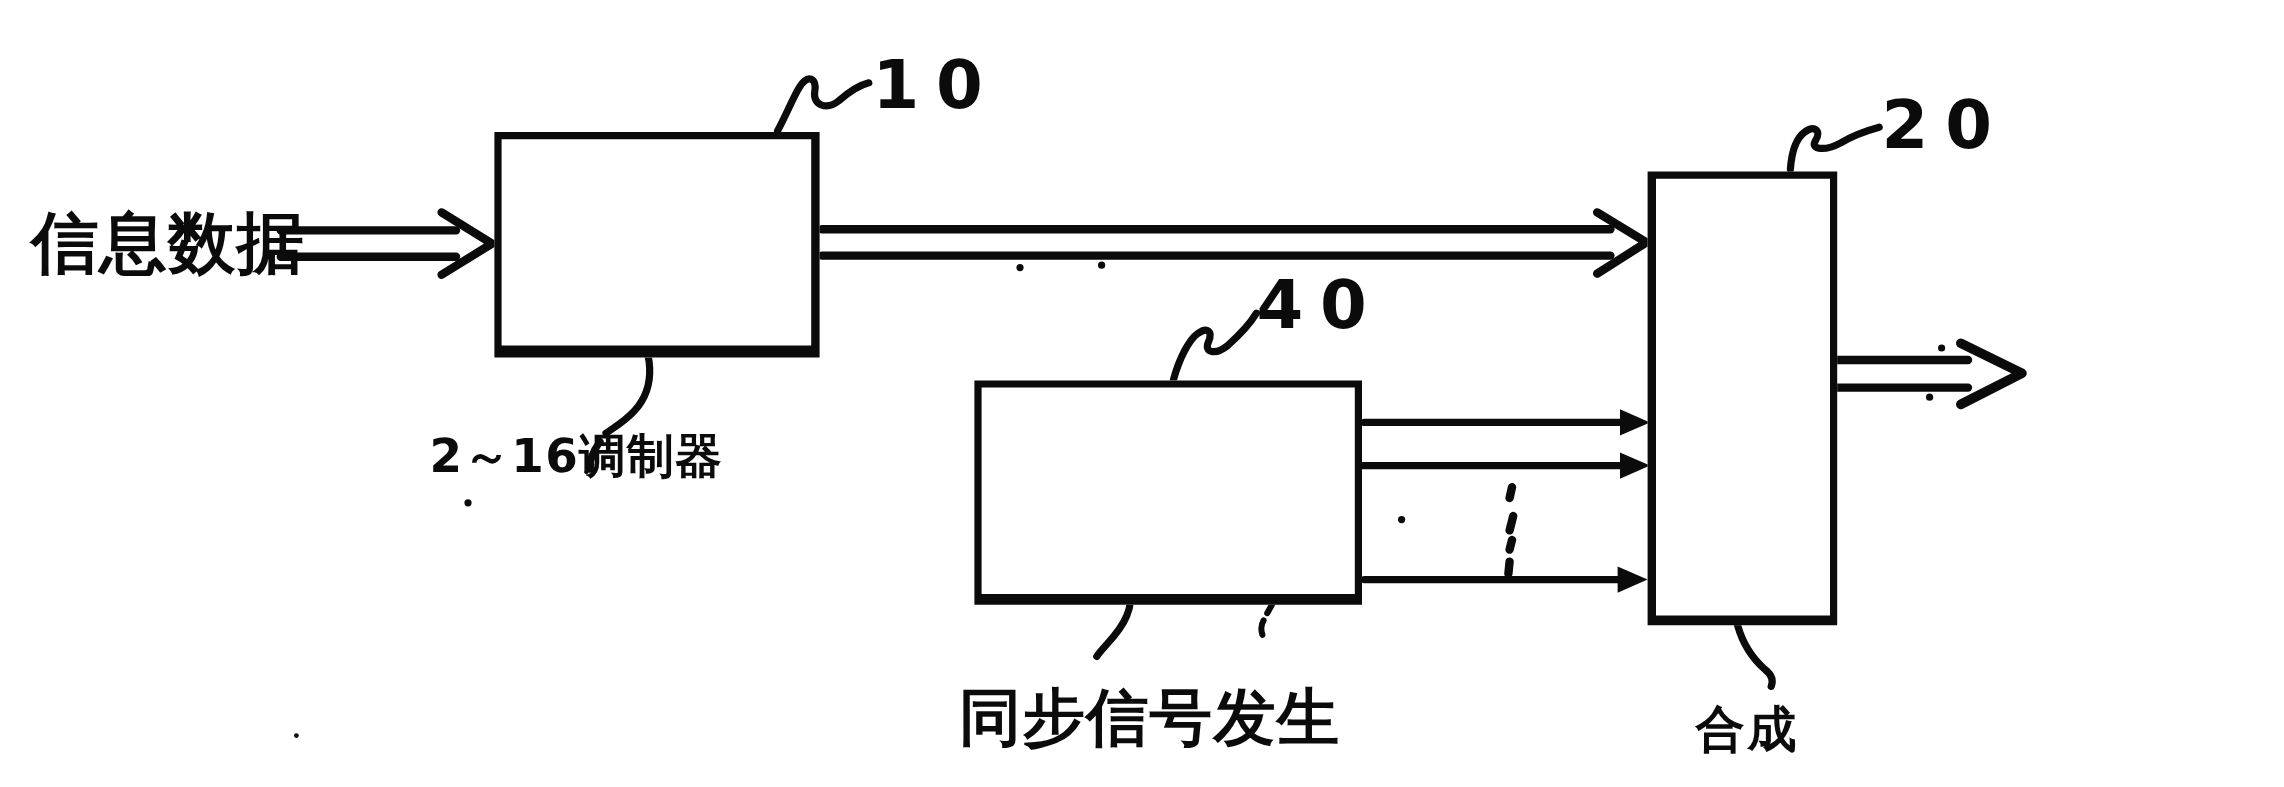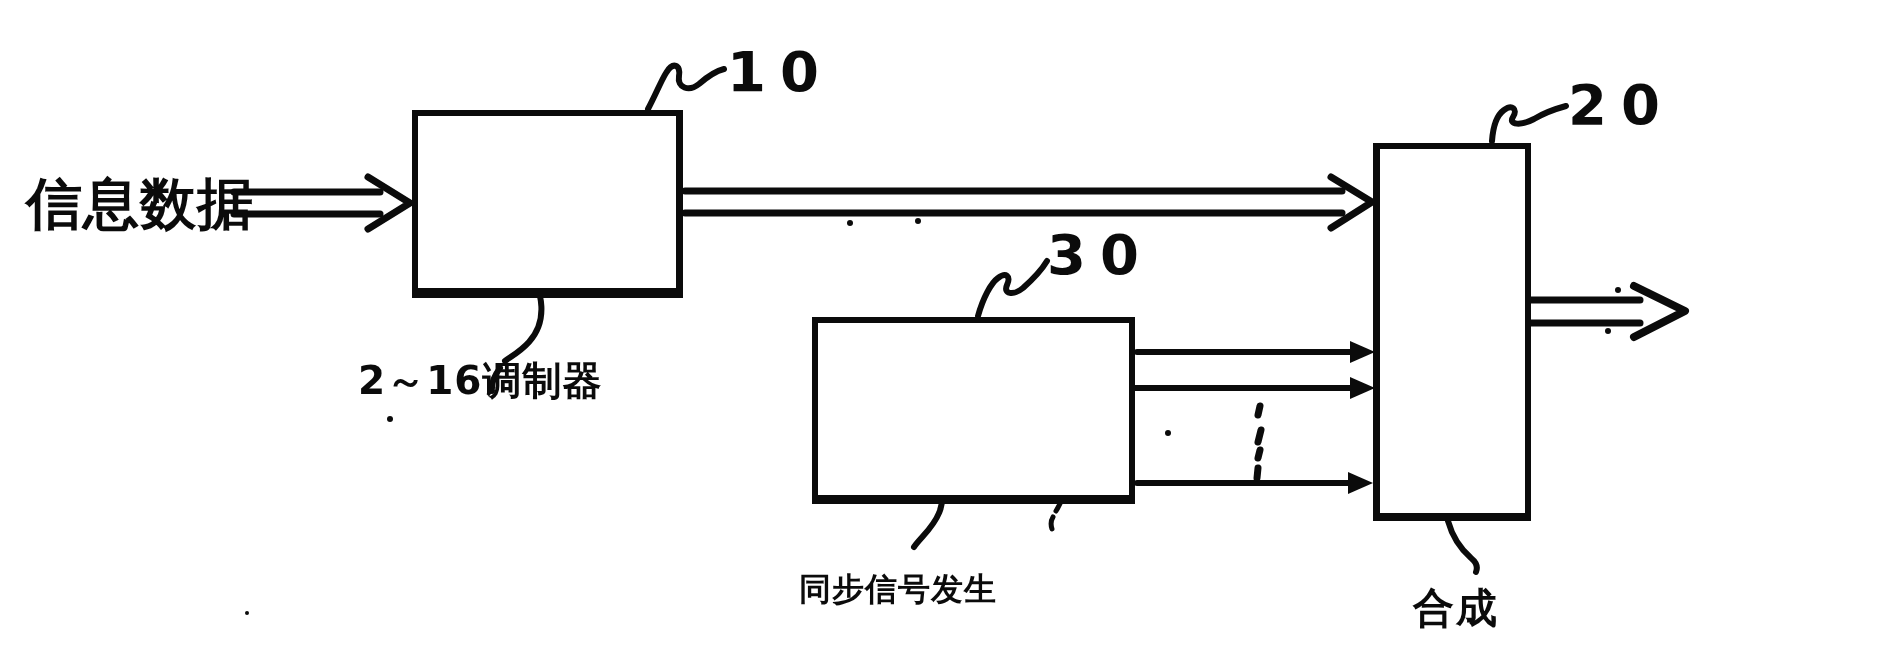--- a/index.html
+++ b/index.html
@@ -16,21 +16,21 @@
   .t {
     position: absolute;
     white-space: nowrap;
     font-weight: 700;
     color: #0b0b0b;
     line-height: 1;
   }
   .label-input   { left: 26px;  top: 176px; font-size: 56px; letter-spacing: 1px; text-align: right; }
   .label-output  { left: 1706px; top: 288px; font-size: 41px; letter-spacing: 1px; }
   .cap10 { left: 358px;  top: 361px; font-size: 39px; letter-spacing: 1px; }
-  .cap20 { left: 799px;  top: 573px; font-size: 32px; letter-spacing: 1px; }
+  .cap20 { left: 799px;  top: 573px; font-size: 52px; letter-spacing: 1px; }
   .cap30 { left: 1413px; top: 588px; font-size: 41px; letter-spacing: 2px; text-align: center; }
   .ref {
     font-size: 56px;
     font-weight: 600;
     letter-spacing: 14px;
     font-family: "DejaVu Sans", sans-serif;
   }
   .ref10 { left: 727px;  top: 44px;  }
   .ref20 { left: 1047px; top: 227px; }
   .ref30 { left: 1568px; top: 77px;  }
@@ -100,20 +100,20 @@
     </g>
   </svg>
 
   <div class="box box10"></div>
   <div class="box box20"></div>
   <div class="box box30"></div>
 
   <div class="t label-input">信息数据</div>
 
   <div class="t ref ref10">10</div>
-  <div class="t ref ref20">30</div>
+  <div class="t ref ref20">40</div>
   <div class="t ref ref30">20</div>
 
   <div class="t cap10">2～16调制器</div>
   <div class="t cap20">同步信号发生</div>
   <div class="t cap30">合成</div>
 
 </div>
 
 </body></html>

